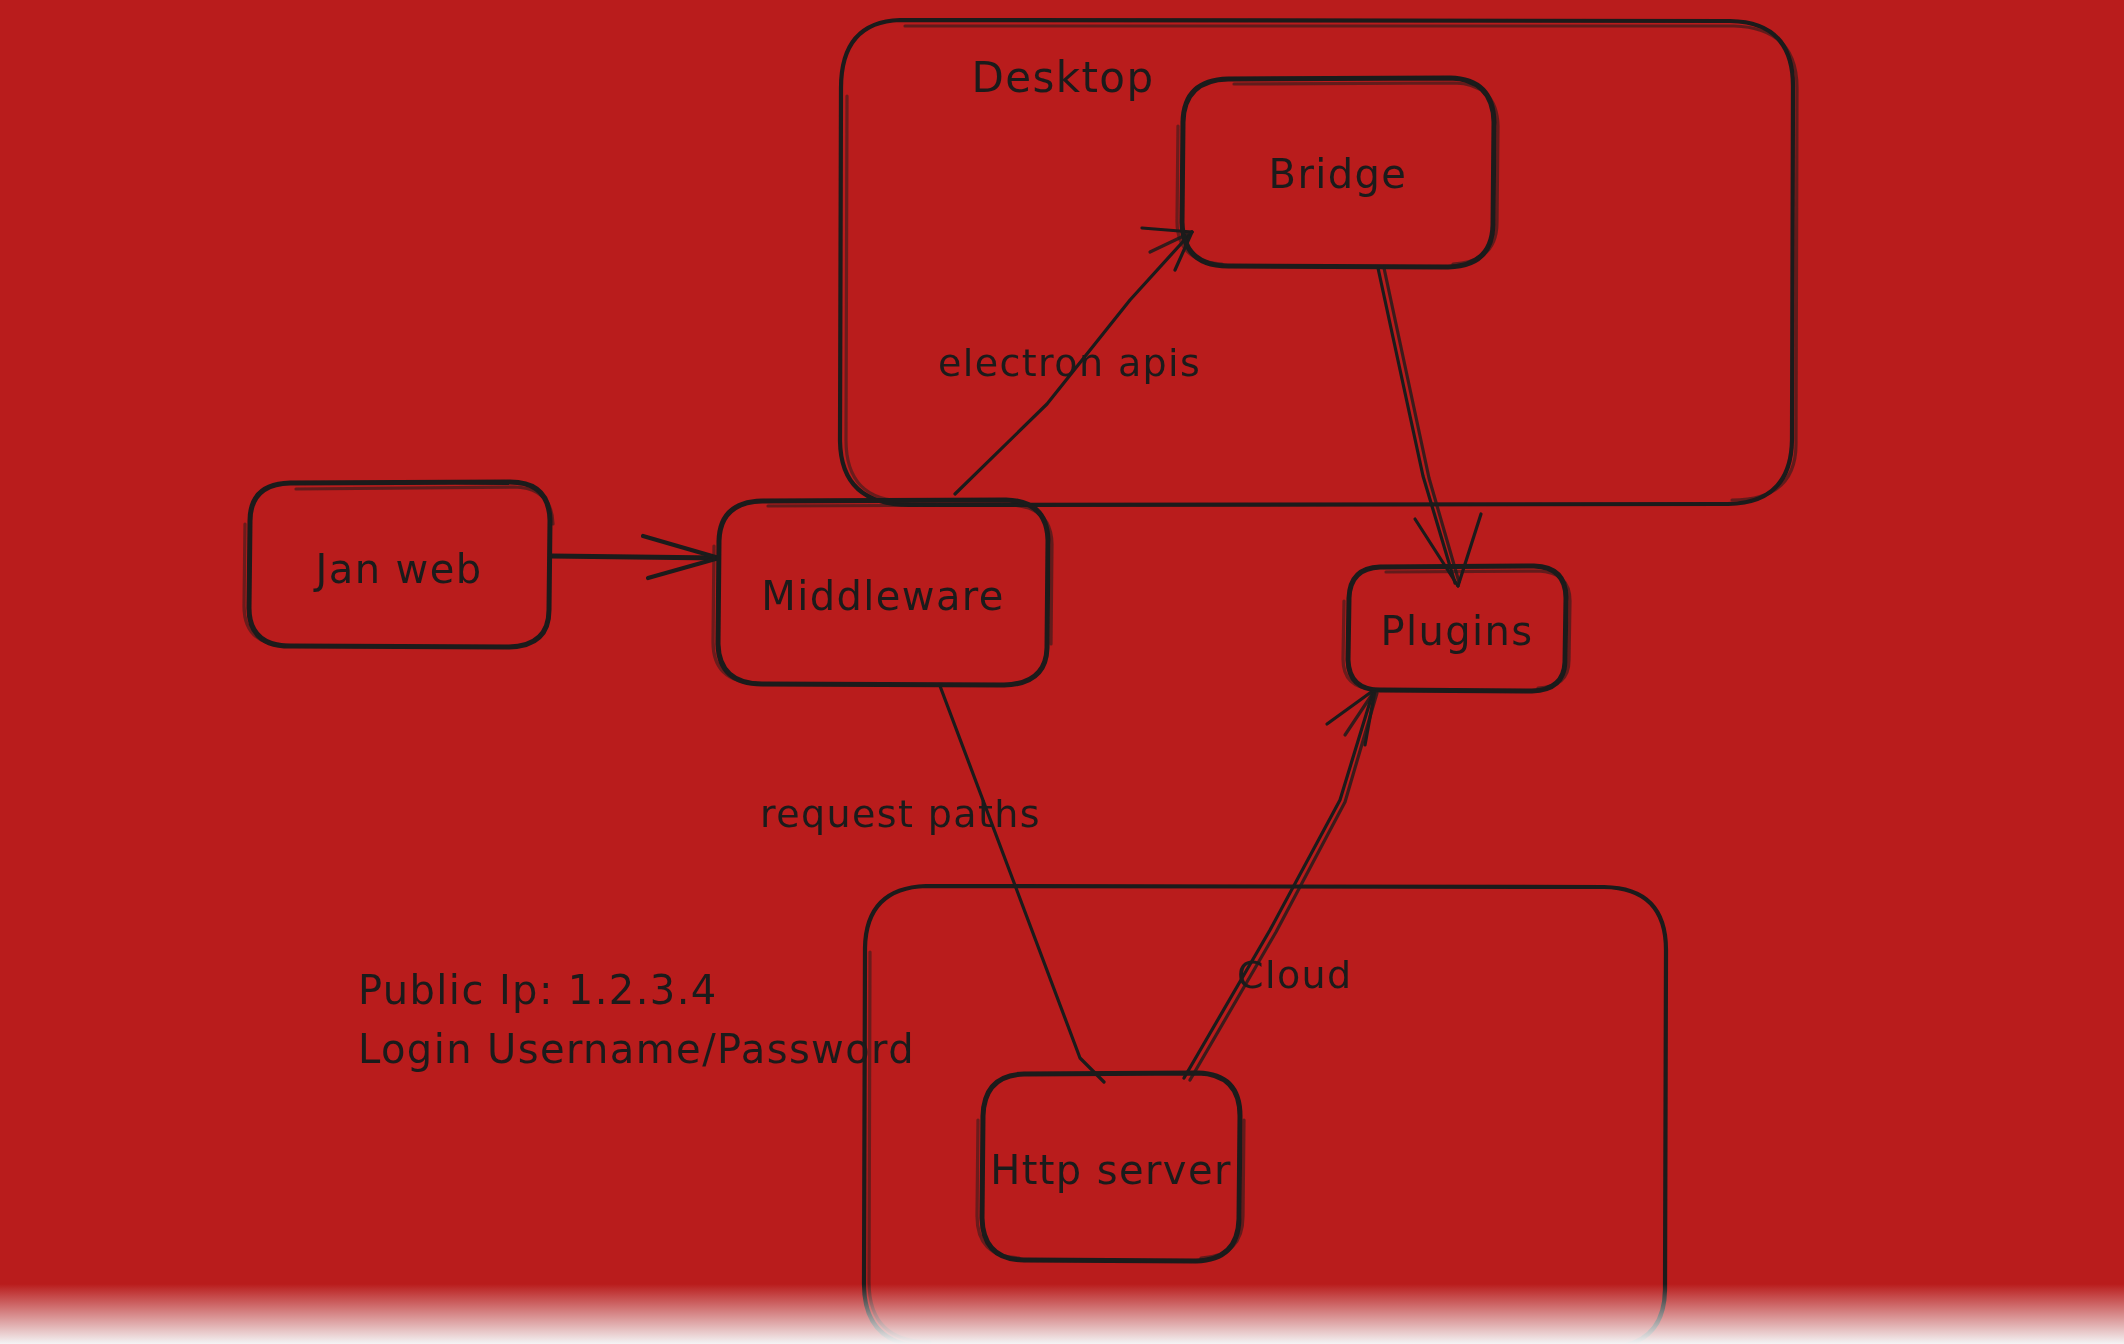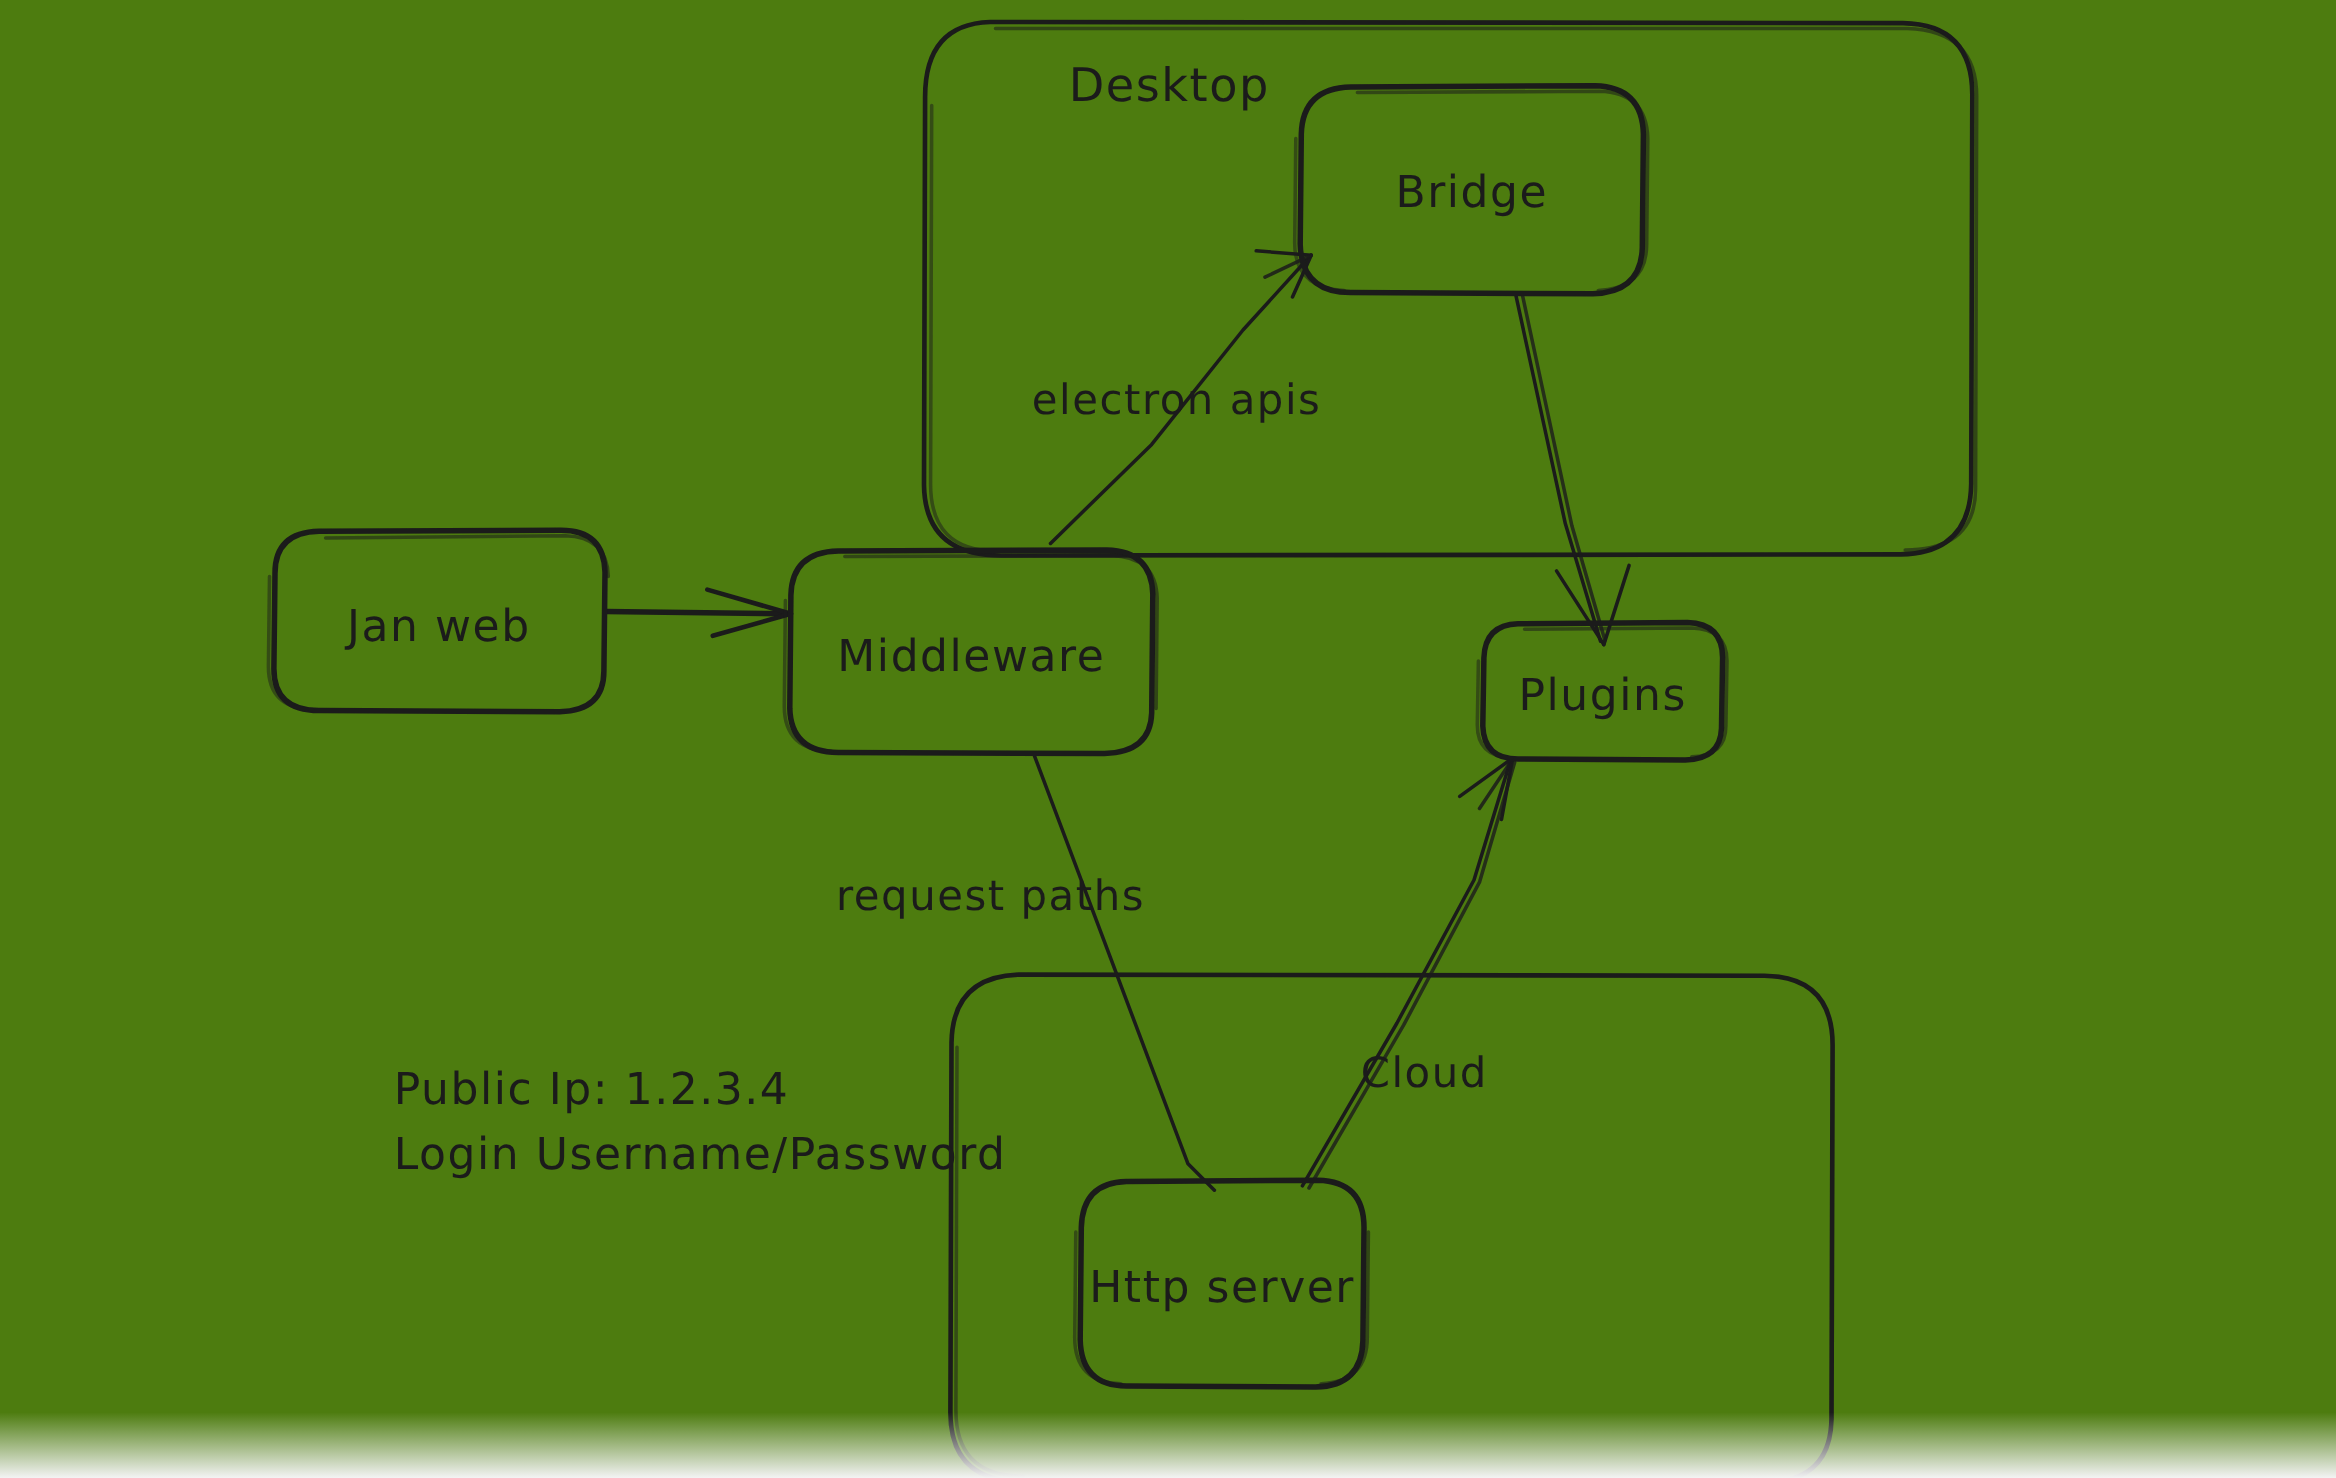--- a/index.html
+++ b/index.html
@@ -4,21 +4,21 @@
 <style>
   html, body {
     margin: 0;
     padding: 0;
     background: #ffffff;
   }
   #stage {
     position: relative;
     width: 2124px;
     height: 1344px;
-    background: #4d7c0f;
+    background: #b91c1c;
     overflow: hidden;
     font-family: "DejaVu Sans", sans-serif;
   }
   #bottom-fade {
     position: absolute;
     left: 0;
     bottom: 0;
     width: 100%;
     height: 60px;
     background: linear-gradient(to bottom, rgba(255,255,255,0) 0%, rgba(244,244,245,1) 100%);

